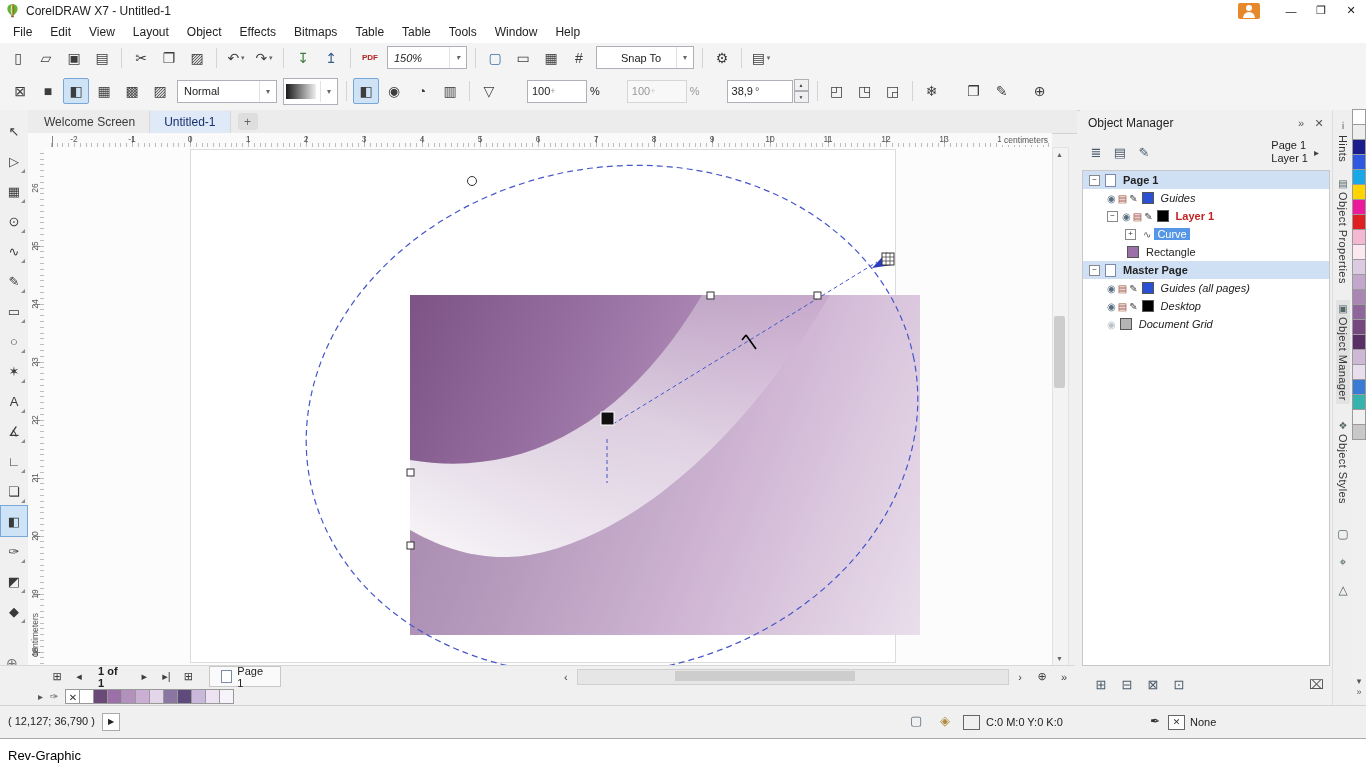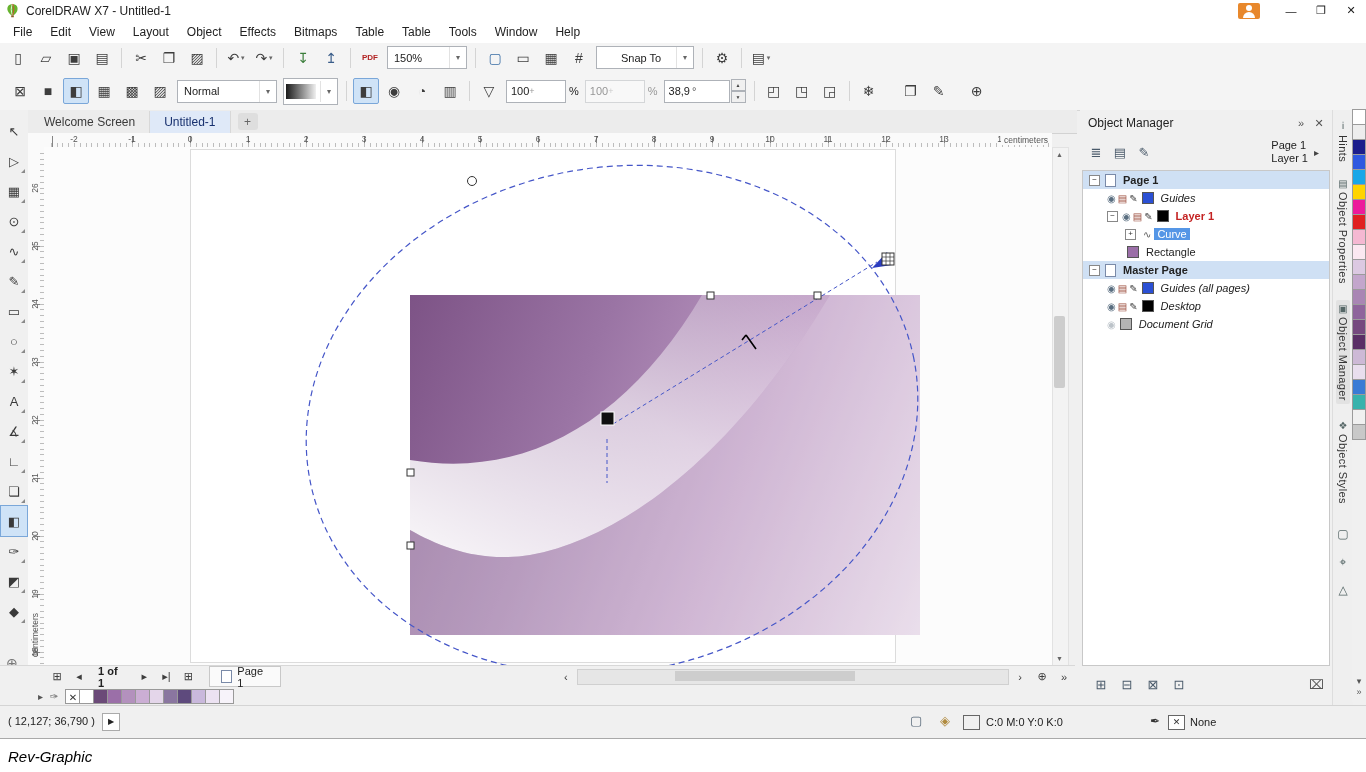--- a/index.html
+++ b/index.html
@@ -31,21 +31,21 @@
   .tb.pressed{background:#cfe3f7;border-color:#7aa7d9;}
   .dda{font-size:7px;color:#666;margin-left:2px;}
   .sep{width:1px;height:20px;background:#d4d4d4;margin:0 5px;display:inline-block;}
   .combo{height:21px;background:#fff;border:1px solid #aeb2b8;display:inline-flex;align-items:center;
          justify-content:space-between;padding-left:6px;font-size:11px;margin:0 3px;}
   .ca{width:16px;align-self:stretch;display:inline-flex;align-items:center;justify-content:center;
       font-size:8px;color:#666;border-left:1px solid #e2e2e2;margin-left:4px;}
   .numwrap{display:inline-flex;align-items:center;margin:0 3px;}
   .numwrap.disabled{opacity:.45;}
   .numbox{width:50px;height:21px;background:#fff;border:1px solid #aeb2b8;display:inline-flex;
-          align-items:center;padding:0 4px;font-size:11px;}
+          align-items:center;padding:0 4px;font-size:11px;margin-left:21px;}
   .numbox .plus{color:#999;font-size:9px;}
   .numwrap .sfx{margin-left:3px;font-size:11px;}
   .deg{color:#555;margin-left:2px;}
   .spin{display:inline-flex;flex-direction:column;margin-left:1px;}
   .spin span{width:13px;height:10px;border:1px solid #aeb2b8;background:#f0f0f0;font-size:5px;
              display:flex;align-items:center;justify-content:center;color:#444;}
   .swatchdd{display:inline-flex;align-items:center;border:1px solid #aeb2b8;background:#fff;
             height:21px;padding:2px 0 2px 2px;margin:0 3px;}
   .swatchdd .sw{width:30px;height:15px;background:linear-gradient(90deg,#1a1a1a,#f0f0f0);display:inline-block;}
   
@@ -159,21 +159,21 @@
               background:#fff;text-align:center;line-height:16px;font-size:8px;}
   #sb-proof{position:absolute;left:910px;top:7px;font-size:13px;color:#567;}
   #sb-bucket{position:absolute;left:940px;top:7px;font-size:13px;color:#b08a3e;}
   #sb-fillswatch{position:absolute;left:963px;top:9px;width:15px;height:13px;border:1px solid #666;}
   #sb-filllabel{position:absolute;left:986px;top:10px;}
   #sb-pen{position:absolute;left:1150px;top:8px;color:#333;font-size:12px;}
   #sb-noneswatch{position:absolute;left:1168px;top:9px;width:15px;height:13px;background:#fff;
                  border:1px solid #666;text-align:center;line-height:12px;font-size:9px;color:#333;}
   #sb-outlinelabel{position:absolute;left:1190px;top:10px;}
   
-  #caption{position:absolute;left:8px;top:748px;font-size:15px;color:#000;font-style:italic;}
+  #caption{position:absolute;left:8px;top:748px;font-size:13px;color:#000;}
 </style>
 </head>
 <body>
 
 <div id="app">
 
   <div id="titlebar">
     <span style="display:inline-flex">
       <svg width="15" height="15" viewBox="0 0 16 16">
         <path d="M8 1 C3.5 1 1.6 5 3 8.5 C4 11 6 12 6.5 13 L9.5 13 C10 12 12 11 13 8.5 C14.4 5 12.5 1 8 1Z" fill="#66b32e"></path>
@@ -241,21 +241,21 @@
       <span class="tb">
         <span class="tbg" style="color: rgb(58, 125, 58);">↧</span>
       </span>
       <span class="tb">
         <span class="tbg" style="color: rgb(58, 93, 138);">↥</span>
       </span>
       <span class="sep"></span>
       <span class="tb txt">
         <span class="tbg" style="color: rgb(178, 34, 34);">PDF</span>
       </span>
-      <span class="combo" style="width: 72px;">
+      <span class="combo" style="width: 72px; font-style: italic;">
         <span class="cv">150%</span>
         <span class="ca">▾</span>
       </span>
       <span class="sep"></span>
       <span class="tb">
         <span class="tbg" style="color: rgb(58, 110, 165);">▢</span>
       </span>
       <span class="tb">
         <span class="tbg">▭</span>
       </span>

